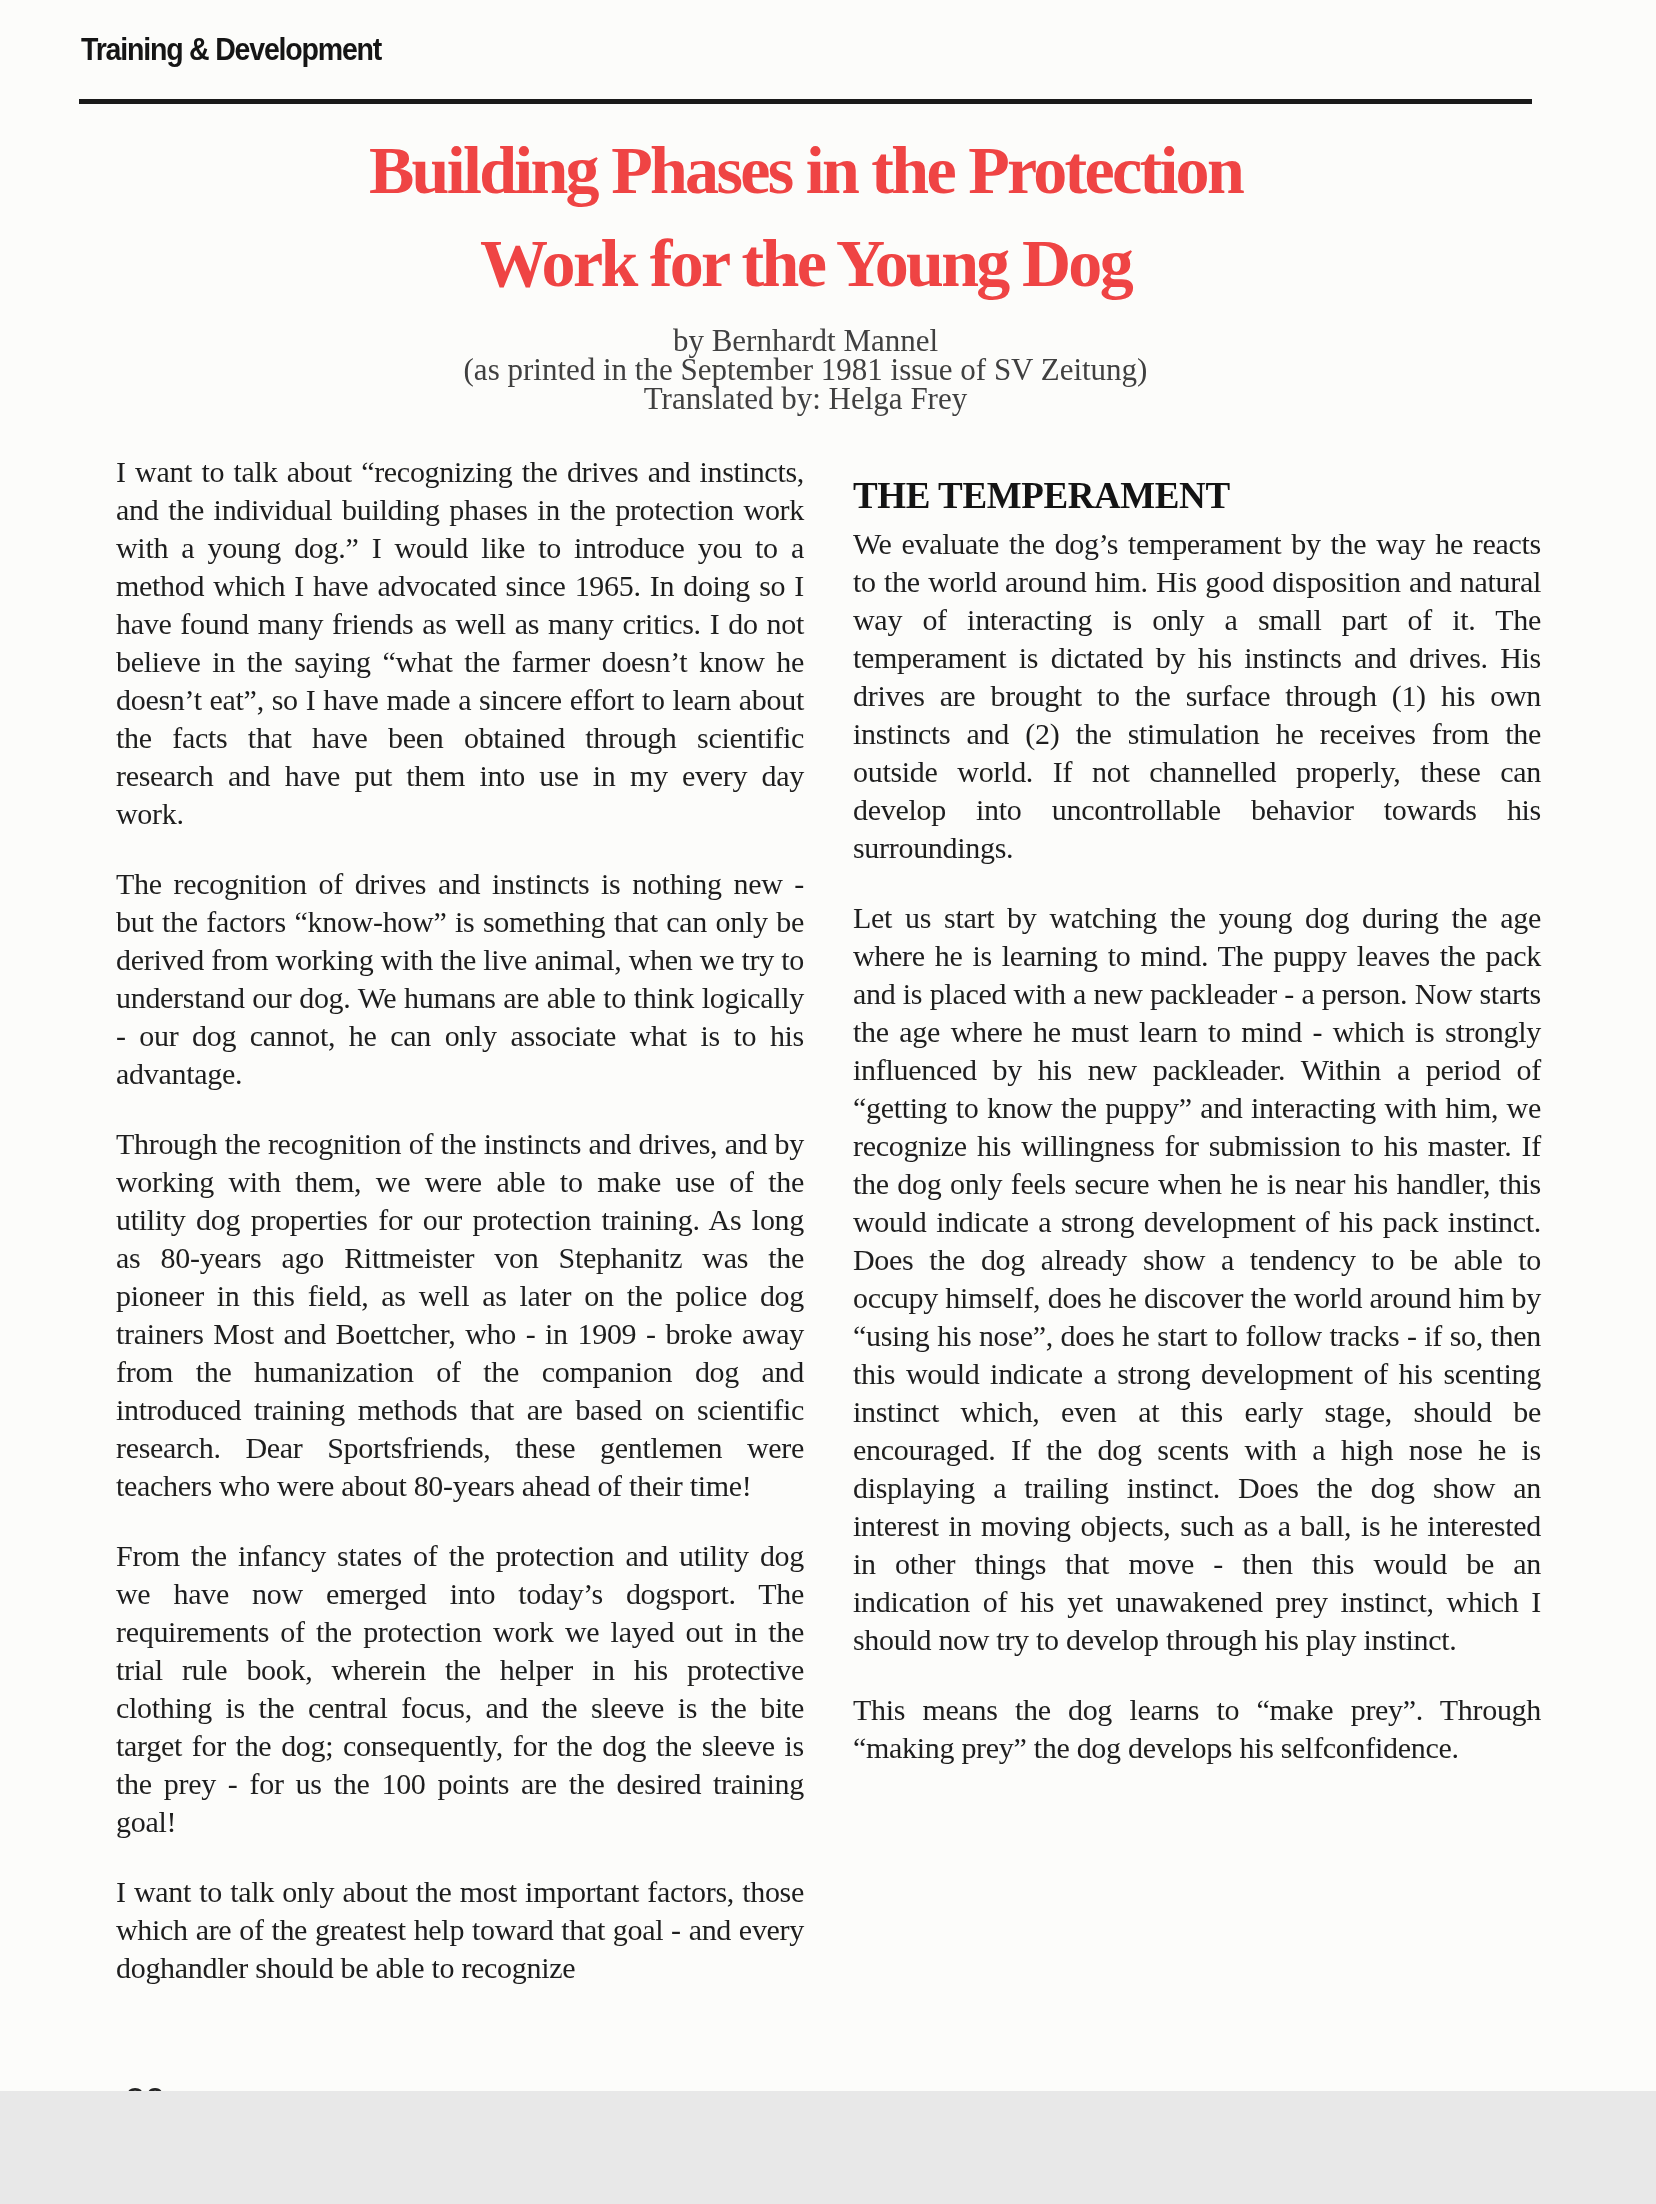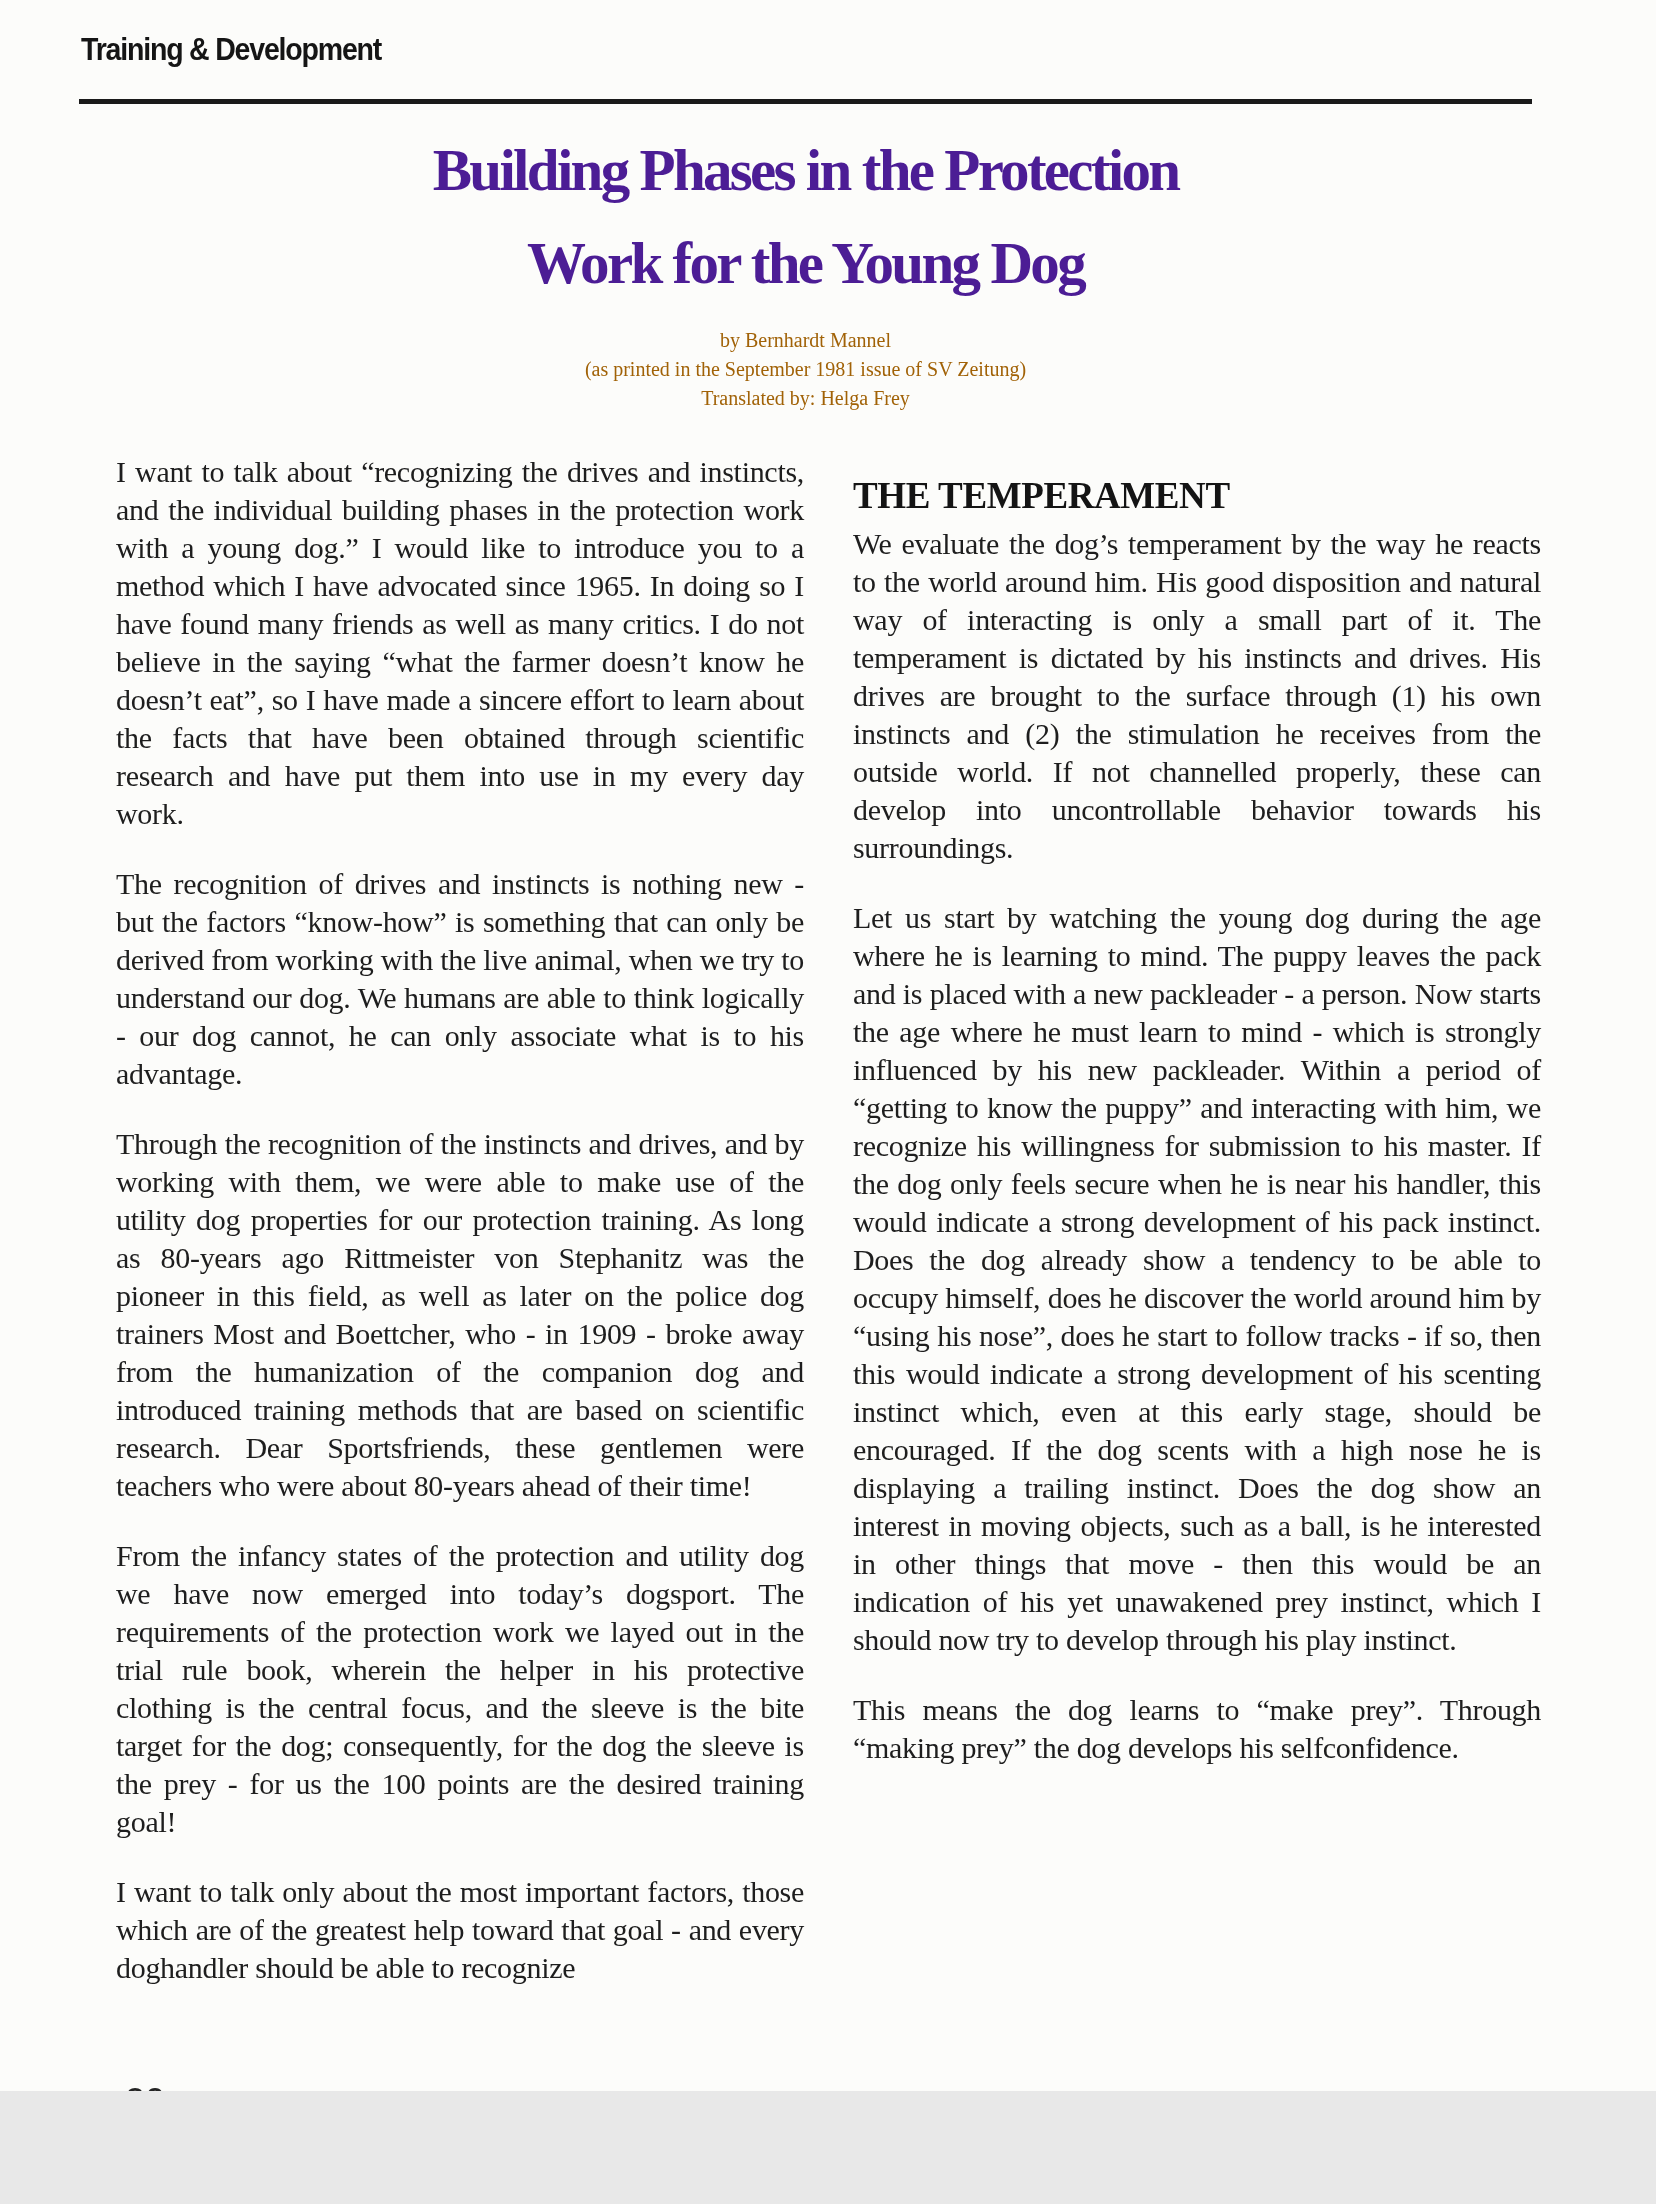--- a/index.html
+++ b/index.html
@@ -39,35 +39,35 @@
   }
   .title {
     position: absolute;
     left: 79px;
     top: 124px;
     width: 1453px;
     margin: 0;
     text-align: center;
     font-family: "Liberation Serif", serif;
     font-weight: 600;
-    font-size: 59px;
+    font-size: 68px;
     line-height: 93px;
     letter-spacing: -2.7px;
-    color: #4c1d95;
+    color: #ef4444;
   }
   .title .title-line { display: block; }
   .byline {
     position: absolute;
     left: 79px;
     top: 326px;
     width: 1453px;
     text-align: center;
-    font-size: 20px;
+    font-size: 31px;
     line-height: 29px;
-    color: #a16207;
+    color: #404040;
   }
   .col {
     position: absolute;
     top: 453px;
     width: 688px;
     font-size: 30px;
     line-height: 38px;
     letter-spacing: -0.3px;
     text-align: justify;
     color: #1e1e1e;

